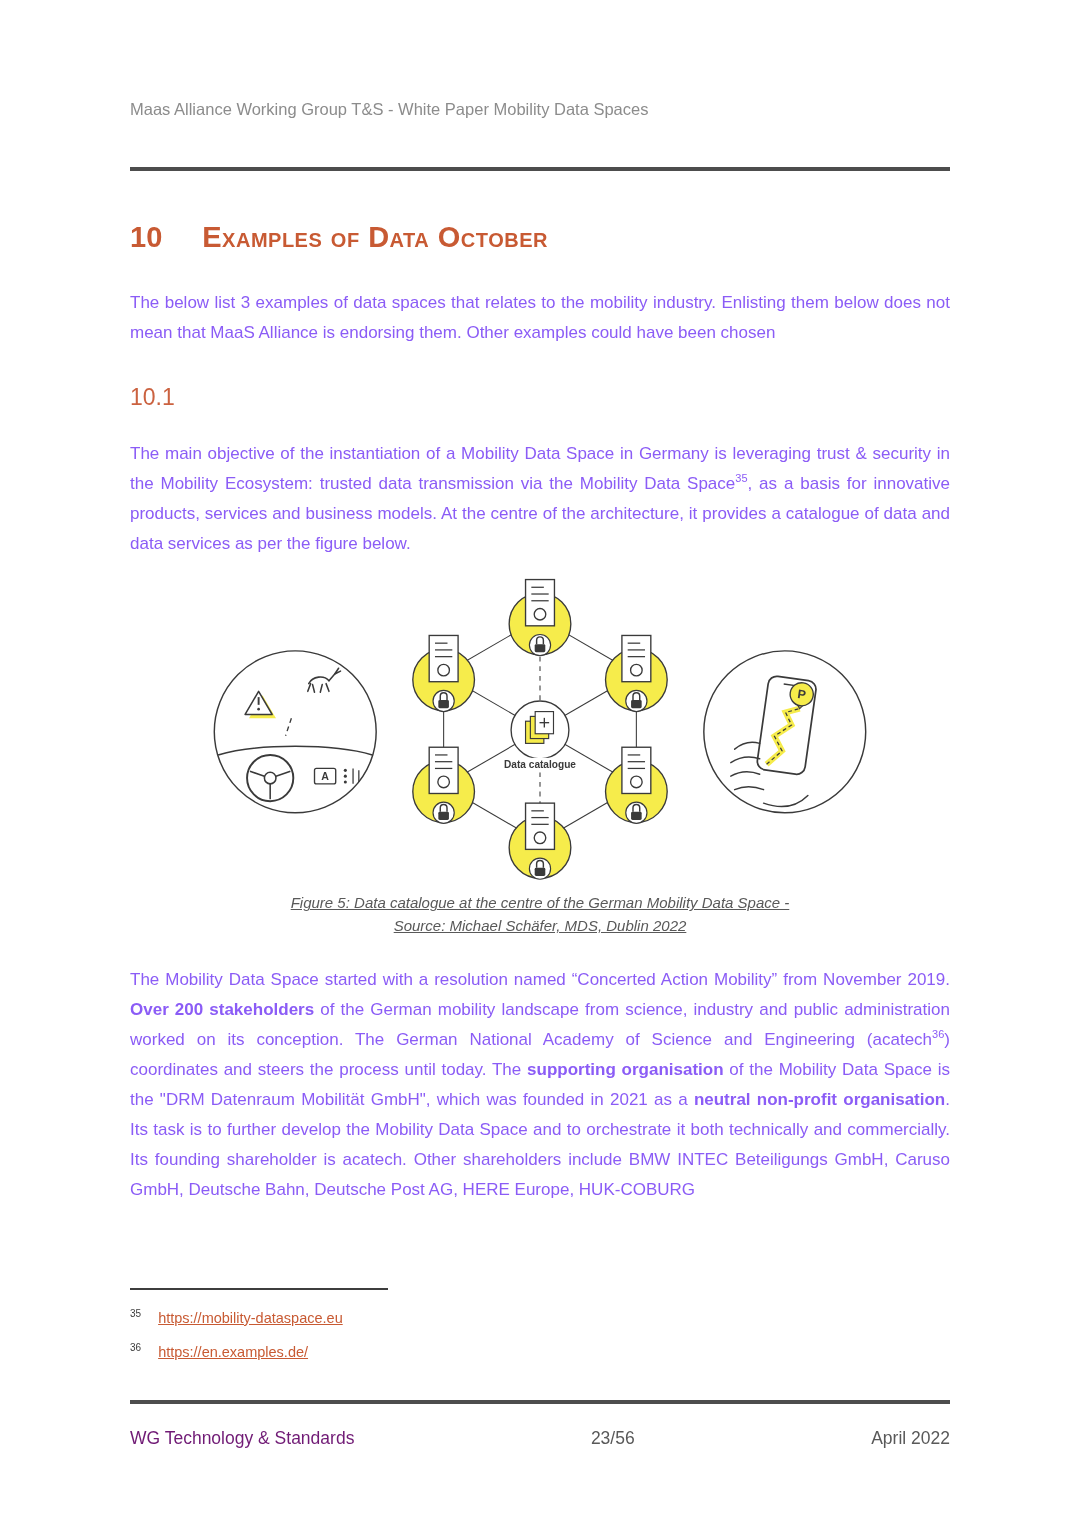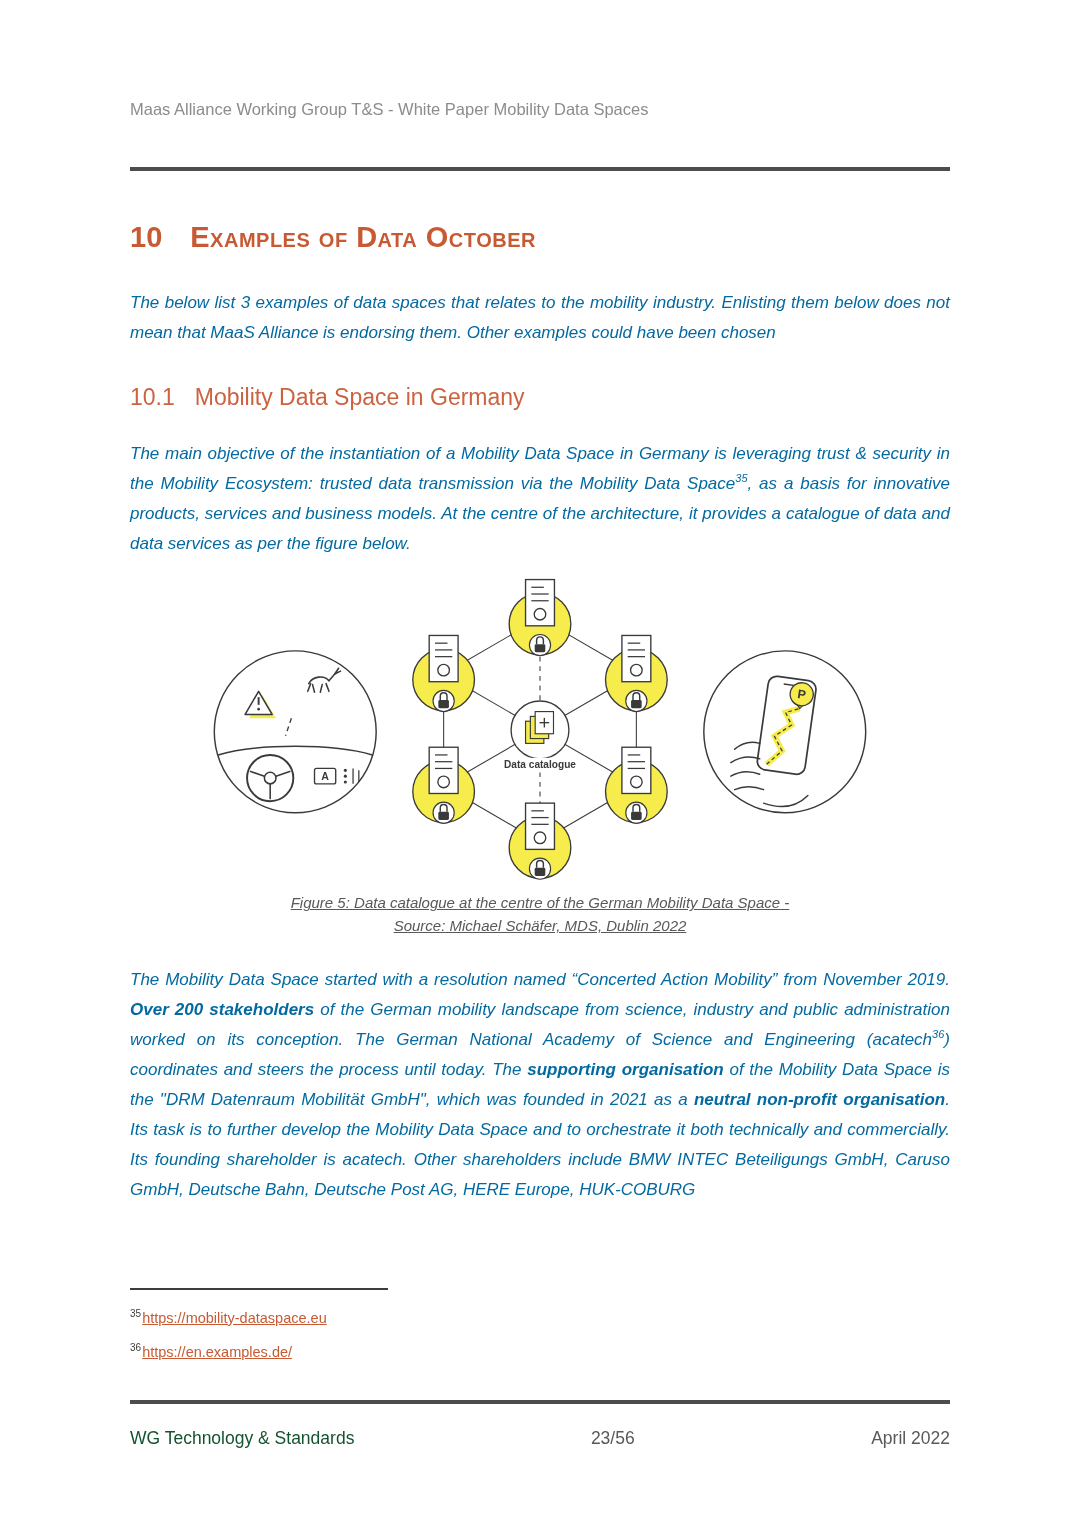--- a/index.html
+++ b/index.html
@@ -21,69 +21,68 @@
   .head-rule { margin-top:48px; height:4px; background:#4d4d4d; }
 
   h1 {
     margin-top:50px;
     color:#c85a33;
     font-size:29px;
     font-weight:bold;
     display:flex;
     align-items:baseline;
   }
-  .h1-num { margin-right:28px; }
+  .h1-num { margin-right:40px; }
   .h1-title { font-variant:small-caps; letter-spacing:0.5px; }
 
   h2 {
     margin-top:36px;
     color:#cb6240;
     font-size:23px;
     font-weight:400;
     display:flex;
     align-items:baseline;
   }
   .h2-num { margin-right:20px; }
 
   p.body {
     margin-top:28px;
     font-size:17px;
     line-height:1.76;
     text-align:justify;
-    color:#0369a1;
-    font-style:italic;
+    color:#8b5cf6;
   }
   p.body.intro { margin-top:34px; }
   sup.fnref { font-size:11px; vertical-align:super; line-height:0; }
 
   figure { margin-top:10px; text-align:center; }
   figure svg { display:inline-block; }
   figcaption {
     margin-top:2px;
     font-size:15px;
     font-style:italic;
     color:#595959;
     line-height:1.5;
     text-align:center;
     text-decoration:underline;
   }
 
   .footnotes { position:absolute; left:130px; top:1288px; width:820px; }
   .fn-rule { width:258px; height:2px; background:#3d3d3d; margin-bottom:18px; }
   .footnote { font-size:14.5px; margin-bottom:16px; color:#3d3d3d; }
   .footnote sup { font-size:10px; vertical-align:super; }
-  .fn-link { color:#c85a33; text-decoration:underline; cursor:pointer; margin-left:1px; }
+  .fn-link { color:#c85a33; text-decoration:underline; cursor:pointer; margin-left:17px; }
 
   footer { position:absolute; left:130px; top:1400px; width:820px; }
   .foot-rule { height:4px; background:#4d4d4d; }
   .footer-row {
     display:flex; justify-content:space-between; align-items:baseline;
     margin-top:24px; font-size:17.5px;
   }
-  .footer-left { color:#14532d; }
+  .footer-left { color:#701a75; }
   .footer-center, .footer-right { color:#595959; }
 </style>
 </head>
 <body>
 
 <div class="page">
 
   <header>
     <div class="running-head">Maas Alliance Working Group T&amp;S - White Paper Mobility Data Spaces</div>
     <div class="head-rule"></div>
@@ -93,21 +92,20 @@
 
     <h1>
       <span class="h1-num">10</span>
       <span class="h1-title">Examples of Data October</span>
     </h1>
 
     <p class="body intro">The below list 3 examples of data spaces that relates to the mobility industry. Enlisting them below does not mean that MaaS Alliance is endorsing them. Other examples could have been chosen</p>
 
     <h2>
       <span class="h2-num">10.1</span>
-      <span>Mobility Data Space in Germany</span>
     </h2>
 
     <p class="body"><span>The main objective of the instantiation of a Mobility Data Space in Germany is leveraging trust &amp; security in the Mobility Ecosystem: trusted data transmission via the Mobility Data Space</span><sup class="fnref">35</sup><span>, as a basis for innovative products, services and business models. At the centre of the architecture, it provides a catalogue of data and data services as per the figure below.</span></p>
 
     <figure>
       <svg viewBox="0 0 680 330" width="680" height="318" aria-hidden="false">
         <defs>
           <g id="docnode">
             <circle cx="0" cy="6" r="32" fill="#F6EC4B" stroke="#3a3a3a" stroke-width="1.4"></circle>
             <rect x="-15" y="-40" width="30" height="48" fill="#ffffff" stroke="#3a3a3a" stroke-width="1.4"></rect>

